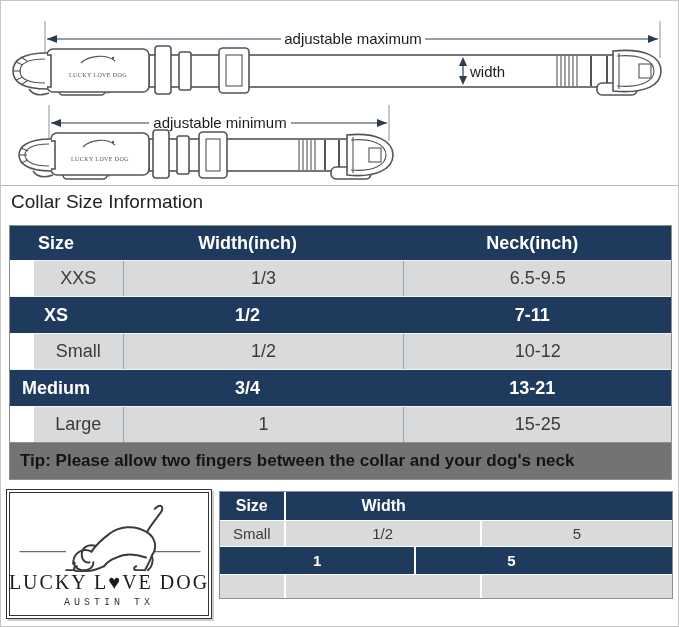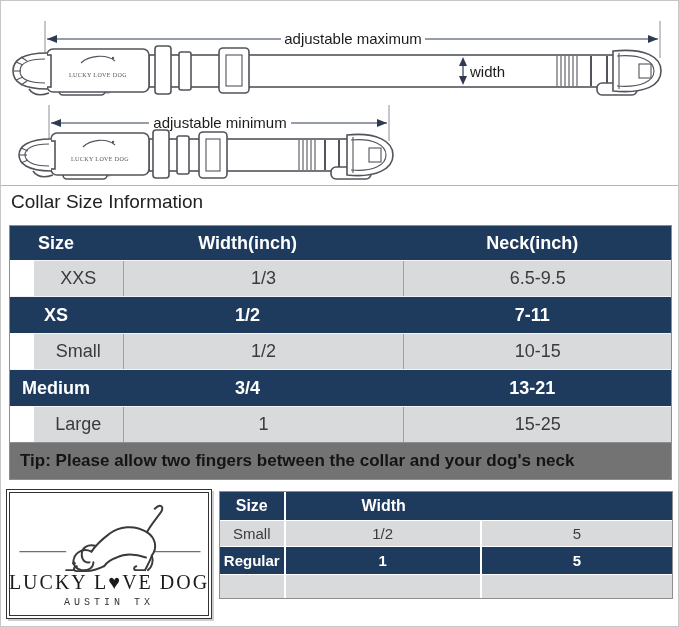--- a/index.html
+++ b/index.html
@@ -200,21 +200,21 @@
       <div class="c3">6.5-9.5</div>
     </div>
     <div class="crow cdark">
       <div class="c1">XS</div>
       <div class="c2">1/2</div>
       <div class="c3">7-11</div>
     </div>
     <div class="crow clight">
       <div class="c1">Small</div>
       <div class="c2">1/2</div>
-      <div class="c3">10-15</div>
+      <div class="c3">10-12</div>
     </div>
     <div class="crow cdark">
       <div class="c1">Medium</div>
       <div class="c2">3/4</div>
       <div class="c3">13-21</div>
     </div>
     <div class="crow clight">
       <div class="c1">Large</div>
       <div class="c2">1</div>
       <div class="c3">15-25</div>
@@ -247,21 +247,20 @@
     <div class="lrow lhead">
       <div class="l1">Size</div>
       <div class="l2">Width</div>
     </div>
     <div class="lrow llight">
       <div class="l1">Small</div>
       <div class="l2">1/2</div>
       <div class="l3">5</div>
     </div>
     <div class="lrow ldark">
-      <div class="l1">Regular</div>
       <div class="l2">1</div>
       <div class="l3">5</div>
     </div>
     <div class="lrow lempty">
       <div class="l1"></div>
         <div class="l2"></div>
         <div class="l3"></div>
     </div>
   </div>
 

